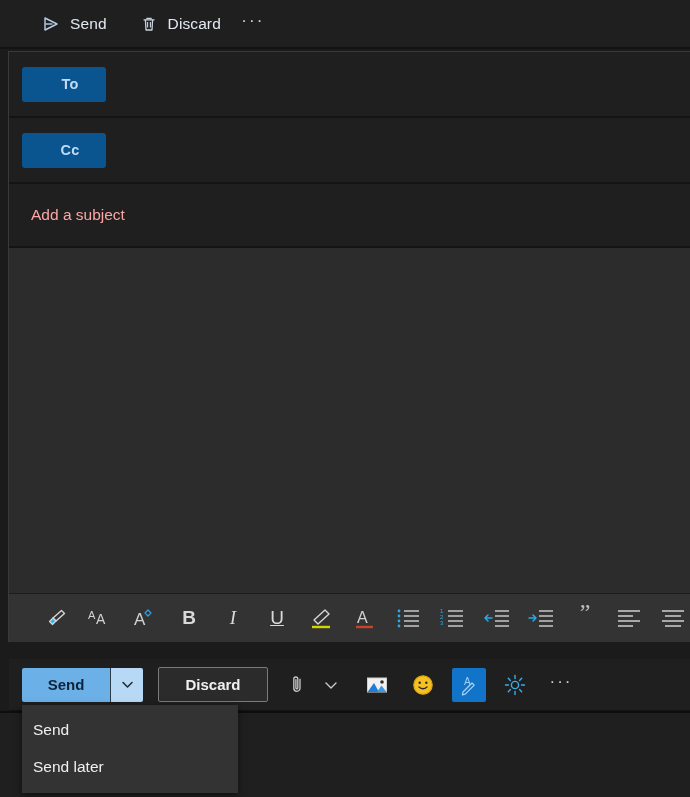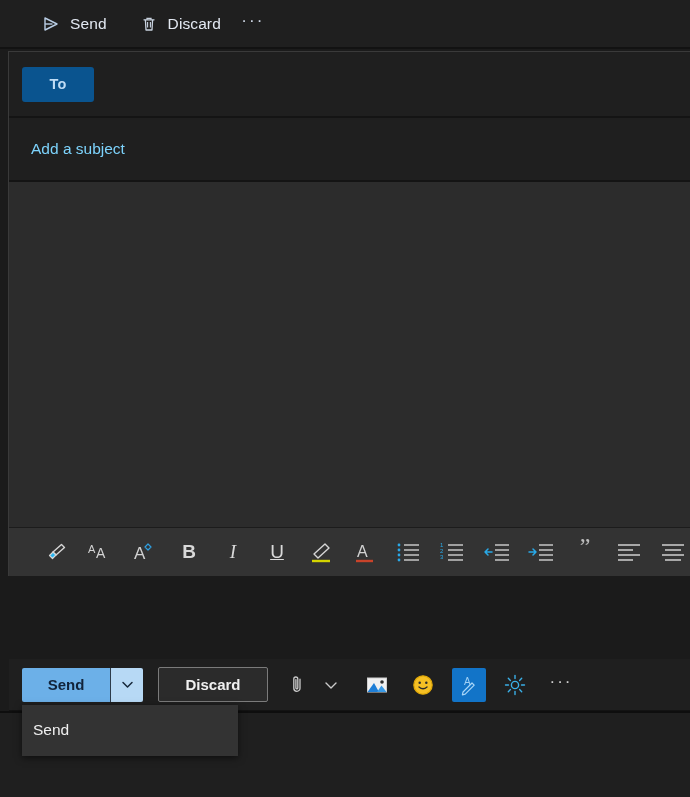--- a/index.html
+++ b/index.html
@@ -79,33 +79,34 @@
     color: #bfdcf5;
     font-size: 14.5px;
     font-weight: bold;
     height: 35px;
     min-width: 72px;
     border-radius: 3px;
     display: flex;
     align-items: center;
     justify-content: center;
     letter-spacing: .3px;
+    padding-left: 12px;
   }
   .subject-row {
     height: 64px;
     background: #1f1f1f;
     display: flex;
     align-items: center;
     padding-left: 22px;
     box-sizing: border-box;
     border-bottom: 2px solid #141414;
   }
   .subject-text {
     font-size: 15.5px;
-    color: #7dd3fc;
+    color: #fca5a5;
   }
   .body-area {
     height: 345px;
     background: #2c2c2c;
     border-bottom: 1px solid #1c1c1c;
   }
 
   
   .fmt-bar {
     height: 48px;
@@ -267,20 +268,24 @@
   <div class="dots-btn">···</div>
 </div>
 
 <div class="compose">
 
   <div class="recip-row">
     <div class="pill">To</div>
     <div style="flex:1;height:100%" placeholder=""></div>
   </div>
 
+  <div class="recip-row">
+    <div class="pill">Cc</div>
+    <div style="flex:1;height:100%" placeholder=""></div>
+  </div>
 
   <div class="subject-row">
     <div class="subject-text">Add a subject</div>
   </div>
 
   <div class="body-area"></div>
 
   <div class="fmt-bar">
 
     <div class="fmt-btn">
@@ -473,13 +478,14 @@
   </div>
 
   <div class="abar-icon gap abar-dots">···</div>
 </div>
 
 <div class="page-bottom"></div>
 <div class="page-bottom-edge"></div>
 
 <div class="menu">
   <div class="menu-item">Send</div>
+  <div class="menu-item">Send later</div>
 </div>
 
 </body></html>

